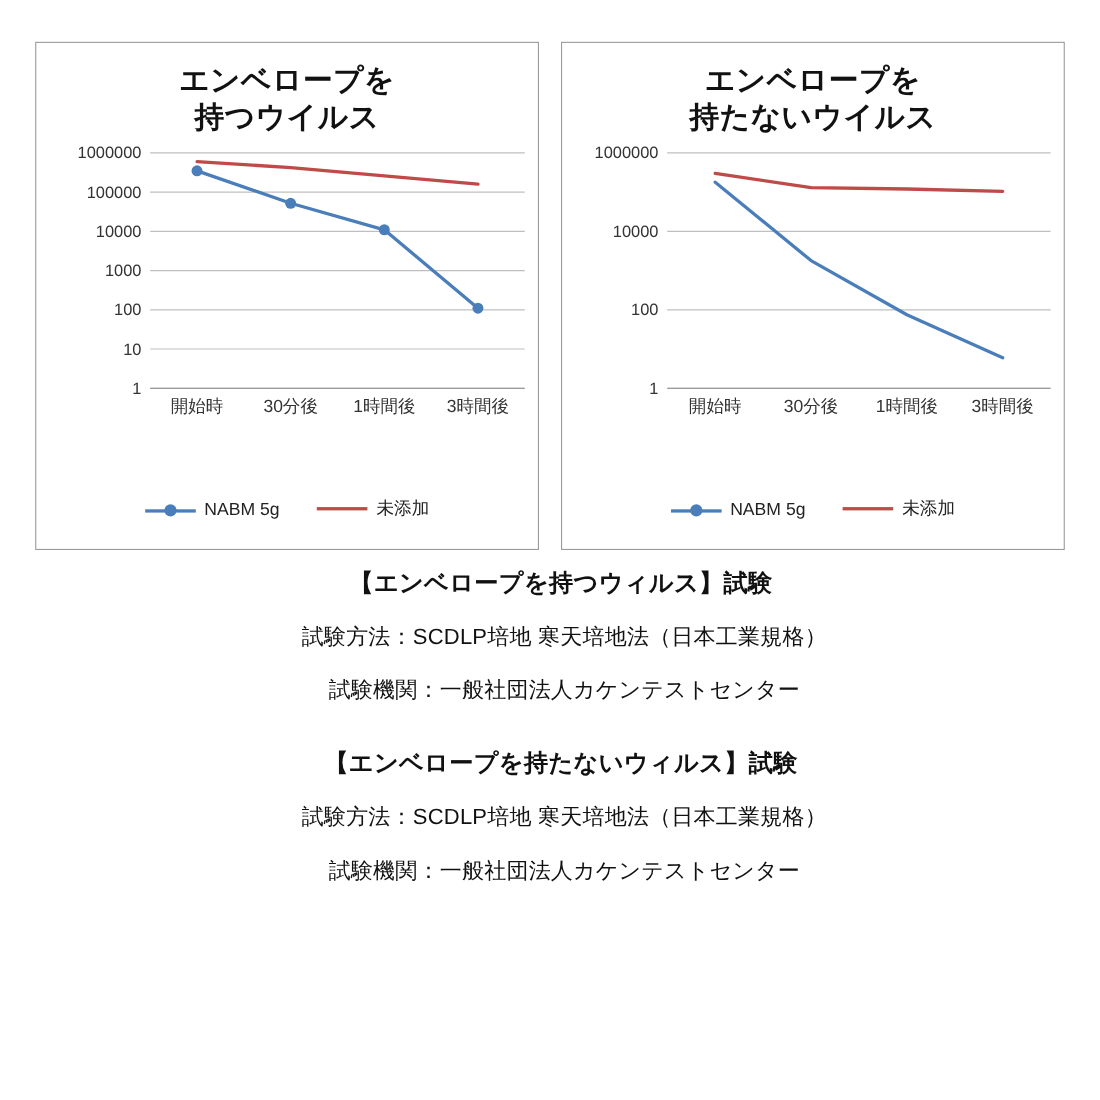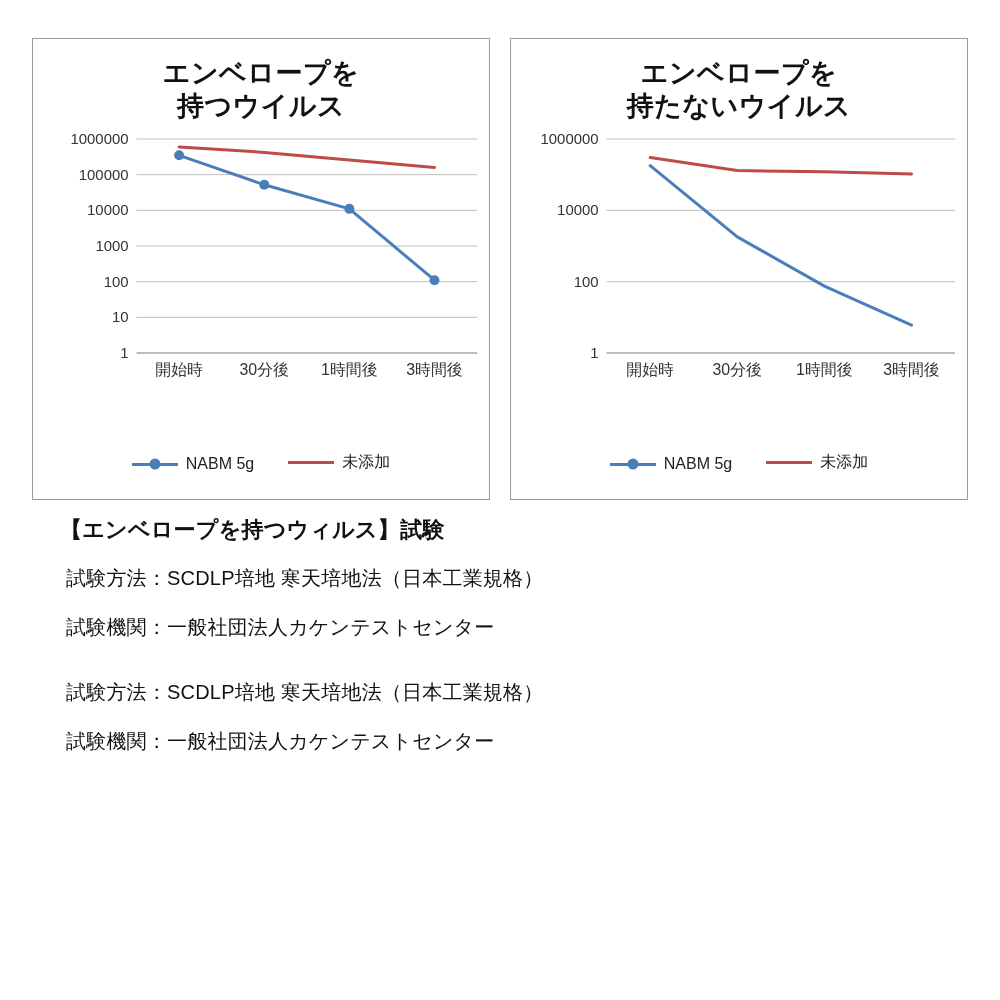--- a/index.html
+++ b/index.html
@@ -89,21 +89,21 @@
     font-family: "Liberation Sans", "DejaVu Sans", sans-serif;
   }
 
   
   .text-block {
     position: absolute;
     left: 60px;
     top: 515px;
     width: 900px;
   }
-  .sec { margin-bottom: 18px; }
+  .sec { margin-bottom: 18px; text-align: center; }
   .sec-heading {
     font-size: 22px;
     font-weight: 700;
     letter-spacing: 0.3px;
     margin: 0 0 20px 0;
     color: #111;
   }
   .sec-line {
     font-size: 20px;
     margin: 0 0 22px 6px;
@@ -223,19 +223,20 @@
 
     <div class="sec">
       <p class="sec-heading">【エンベロープを持つウィルス】試験</p>
       <p class="sec-line">試験方法：SCDLP培地 寒天培地法（日本工業規格）</p>
       <p class="sec-line">試験機関：一般社団法人カケンテストセンター</p>
     </div>
 
     <div class="sec-gap"></div>
 
     <div class="sec">
+      <p class="sec-heading">【エンベロープを持たないウィルス】試験</p>
       <p class="sec-line">試験方法：SCDLP培地 寒天培地法（日本工業規格）</p>
       <p class="sec-line">試験機関：一般社団法人カケンテストセンター</p>
     </div>
 
   </div>
 
 </div>
 
 </body></html>

